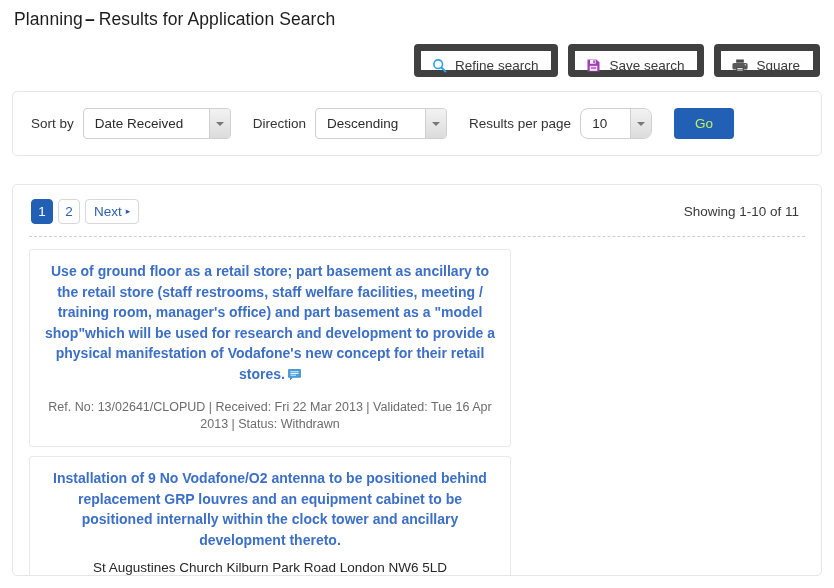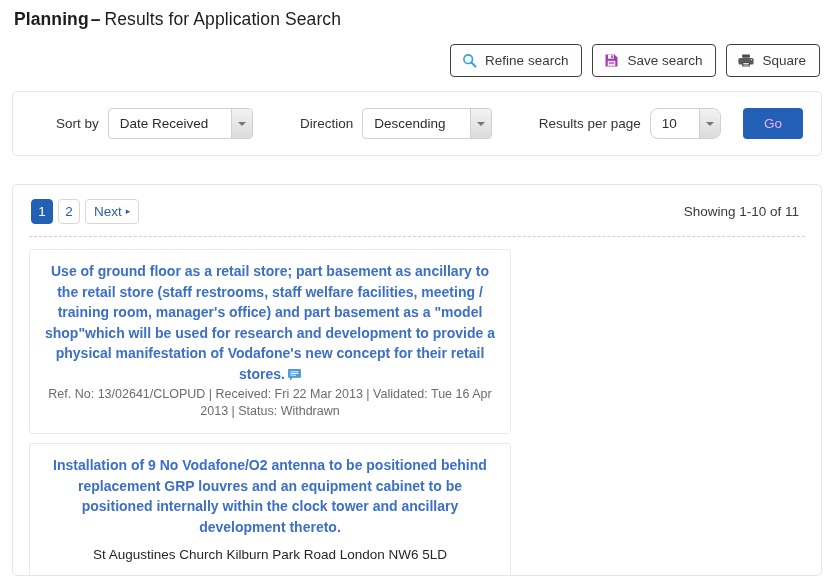--- a/index.html
+++ b/index.html
@@ -23,37 +23,36 @@
   }
 
   
   .page-title {
     font-size: 17.5px;
     line-height: 22px;
     padding: 8px 0 6px 2px;
     color: #1d1d1d;
     letter-spacing: 0.1px;
   }
-  .page-title .strong { font-weight: bold; text-align: right; }
+  .page-title .strong { font-weight: normal; text-align: right; }
   .page-title .dash { font-weight: bold; padding: 0 4px 0 2px; }
   .page-title .rest { font-weight: normal; }
 
   
   .actions {
     display: flex;
     justify-content: flex-end;
     gap: 10px;
     padding: 8px 2px 0 0;
   }
   .btn {
     display: inline-flex;
-    align-items: center;
     gap: 8px;
     background: #fefefe;
-    border: 1px solid #404040;
+    border: 7px solid #404040;
     border-radius: 4px;
     padding: 7px 13px 7px 11px;
     font-size: 13.5px;
     color: #3a3a3a;
     cursor: pointer;
     box-sizing: border-box;
     height: 33px;
     white-space: nowrap;
   }
   .btn svg { display: block; flex: 0 0 auto; }
@@ -69,21 +68,20 @@
     margin-top: 14px;
     padding: 16px 18px;
     display: flex;
     align-items: center;
   }
   .field-label {
     font-size: 13.5px;
     color: #333333;
     margin-right: 9px;
     white-space: nowrap;
-    margin-left: 25px;
   }
   .select {
     position: relative;
     display: inline-flex;
     align-items: center;
     border: 1px solid #d0d0d0;
     border-radius: 4px;
     background: #ffffff;
     height: 31px;
     box-sizing: border-box;
@@ -110,21 +108,21 @@
     width: 0; height: 0;
     border-left: 4px solid transparent;
     border-right: 4px solid transparent;
     border-top: 4px solid #777777;
   }
   .select.w-sort { width: 148px; }
   .select.w-dir  { width: 132px; text-align: right; }
   .select.w-rpp  { width: 72px; border-radius: 8px; }
   .go-btn {
     background: #2160b5;
-    color: #f0abfc;
+    color: #bef264;
     border: none;
     border-radius: 4px;
     height: 31px;
     min-width: 60px;
     padding: 0 18px;
     font-size: 13.5px;
     font-family: inherit;
     cursor: pointer;
     text-align: center;
   }
@@ -194,21 +192,21 @@
   .result-title .cmt { display: inline-block; vertical-align: -2px; margin-left: 3px; }
   .result-address {
     font-size: 13.5px;
     color: #272727;
     margin-top: 8px;
     line-height: 19px;
   }
   .result-meta {
     font-size: 12.5px;
     color: #6c6c6c;
-    margin-top: 0;
+    margin-top: 13px;
     line-height: 17px;
   }
 </style>
 </head>
 <body>
 
 <div class="page">
 
   <div class="page-title">
     <span class="strong">Planning</span><span class="dash">–</span><span class="rest">Results for Application Search</span>

